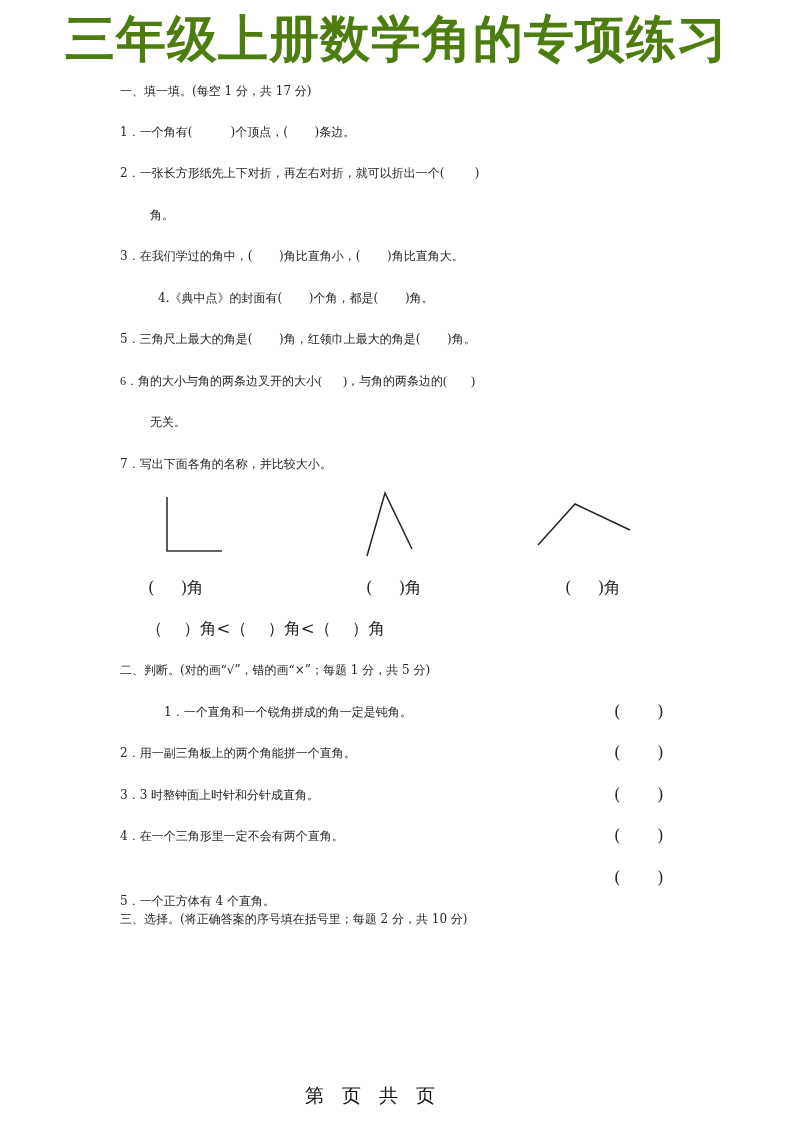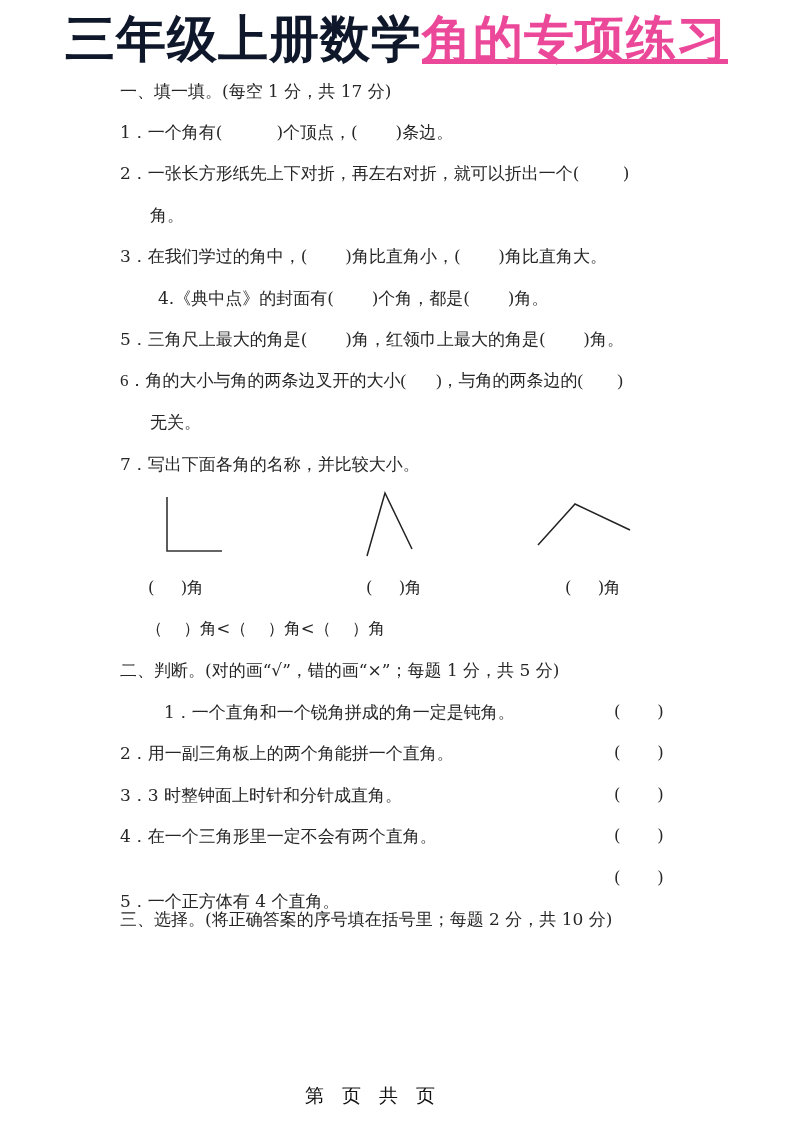--- a/index.html
+++ b/index.html
@@ -1,23 +1,23 @@
 <!DOCTYPE html>
 <html><head>
   <meta charset="utf-8">
   <style>
     html, body { margin: 0; padding: 0; background: #ffffff; }
     body { width: 793px; height: 1122px; position: relative; overflow: hidden;
            font-family: "DejaVu Serif", "Liberation Serif", serif; color: #222; }
     .title { position: absolute; left: 0; top: 6px; width: 793px; text-align: center;
              font-family: "DejaVu Sans", "Liberation Sans", sans-serif; font-weight: bold;
              font-size: 50px; letter-spacing: 1px; line-height: 66px; white-space: nowrap; }
-    .title .black { color: #0f172a; }
-    .title .red { color: #ec4899; text-decoration: underline; }
-    .line { position: absolute; left: 120px; font-size: 17px; line-height: 22px; white-space: pre; color: #262626; }
+    .title .black { color: #4d7c0f; }
+    .title .red { color: #4d7c0f; }
+    .line { position: absolute; left: 120px; font-size: 12px; line-height: 22px; white-space: pre; color: #262626; }
     .line.indent { left: 150px; }
     .judge { position: absolute; left: 614px; font-size: 16.5px; line-height: 22px; white-space: pre; color: #262626; }
     .fig-label { position: absolute; font-size: 16.5px; line-height: 22px; white-space: pre; color: #262626; }
     svg.figs { position: absolute; left: 0; top: 0; width: 793px; height: 1122px; pointer-events: none; }
     .footer { position: absolute; left: 0; width: 746px; top: 1083px; text-align: center;
               font-family: "DejaVu Sans", "Liberation Sans", sans-serif; font-size: 19px;
               letter-spacing: 6px; color: #111; }
   </style>
 </head>
 <body>

